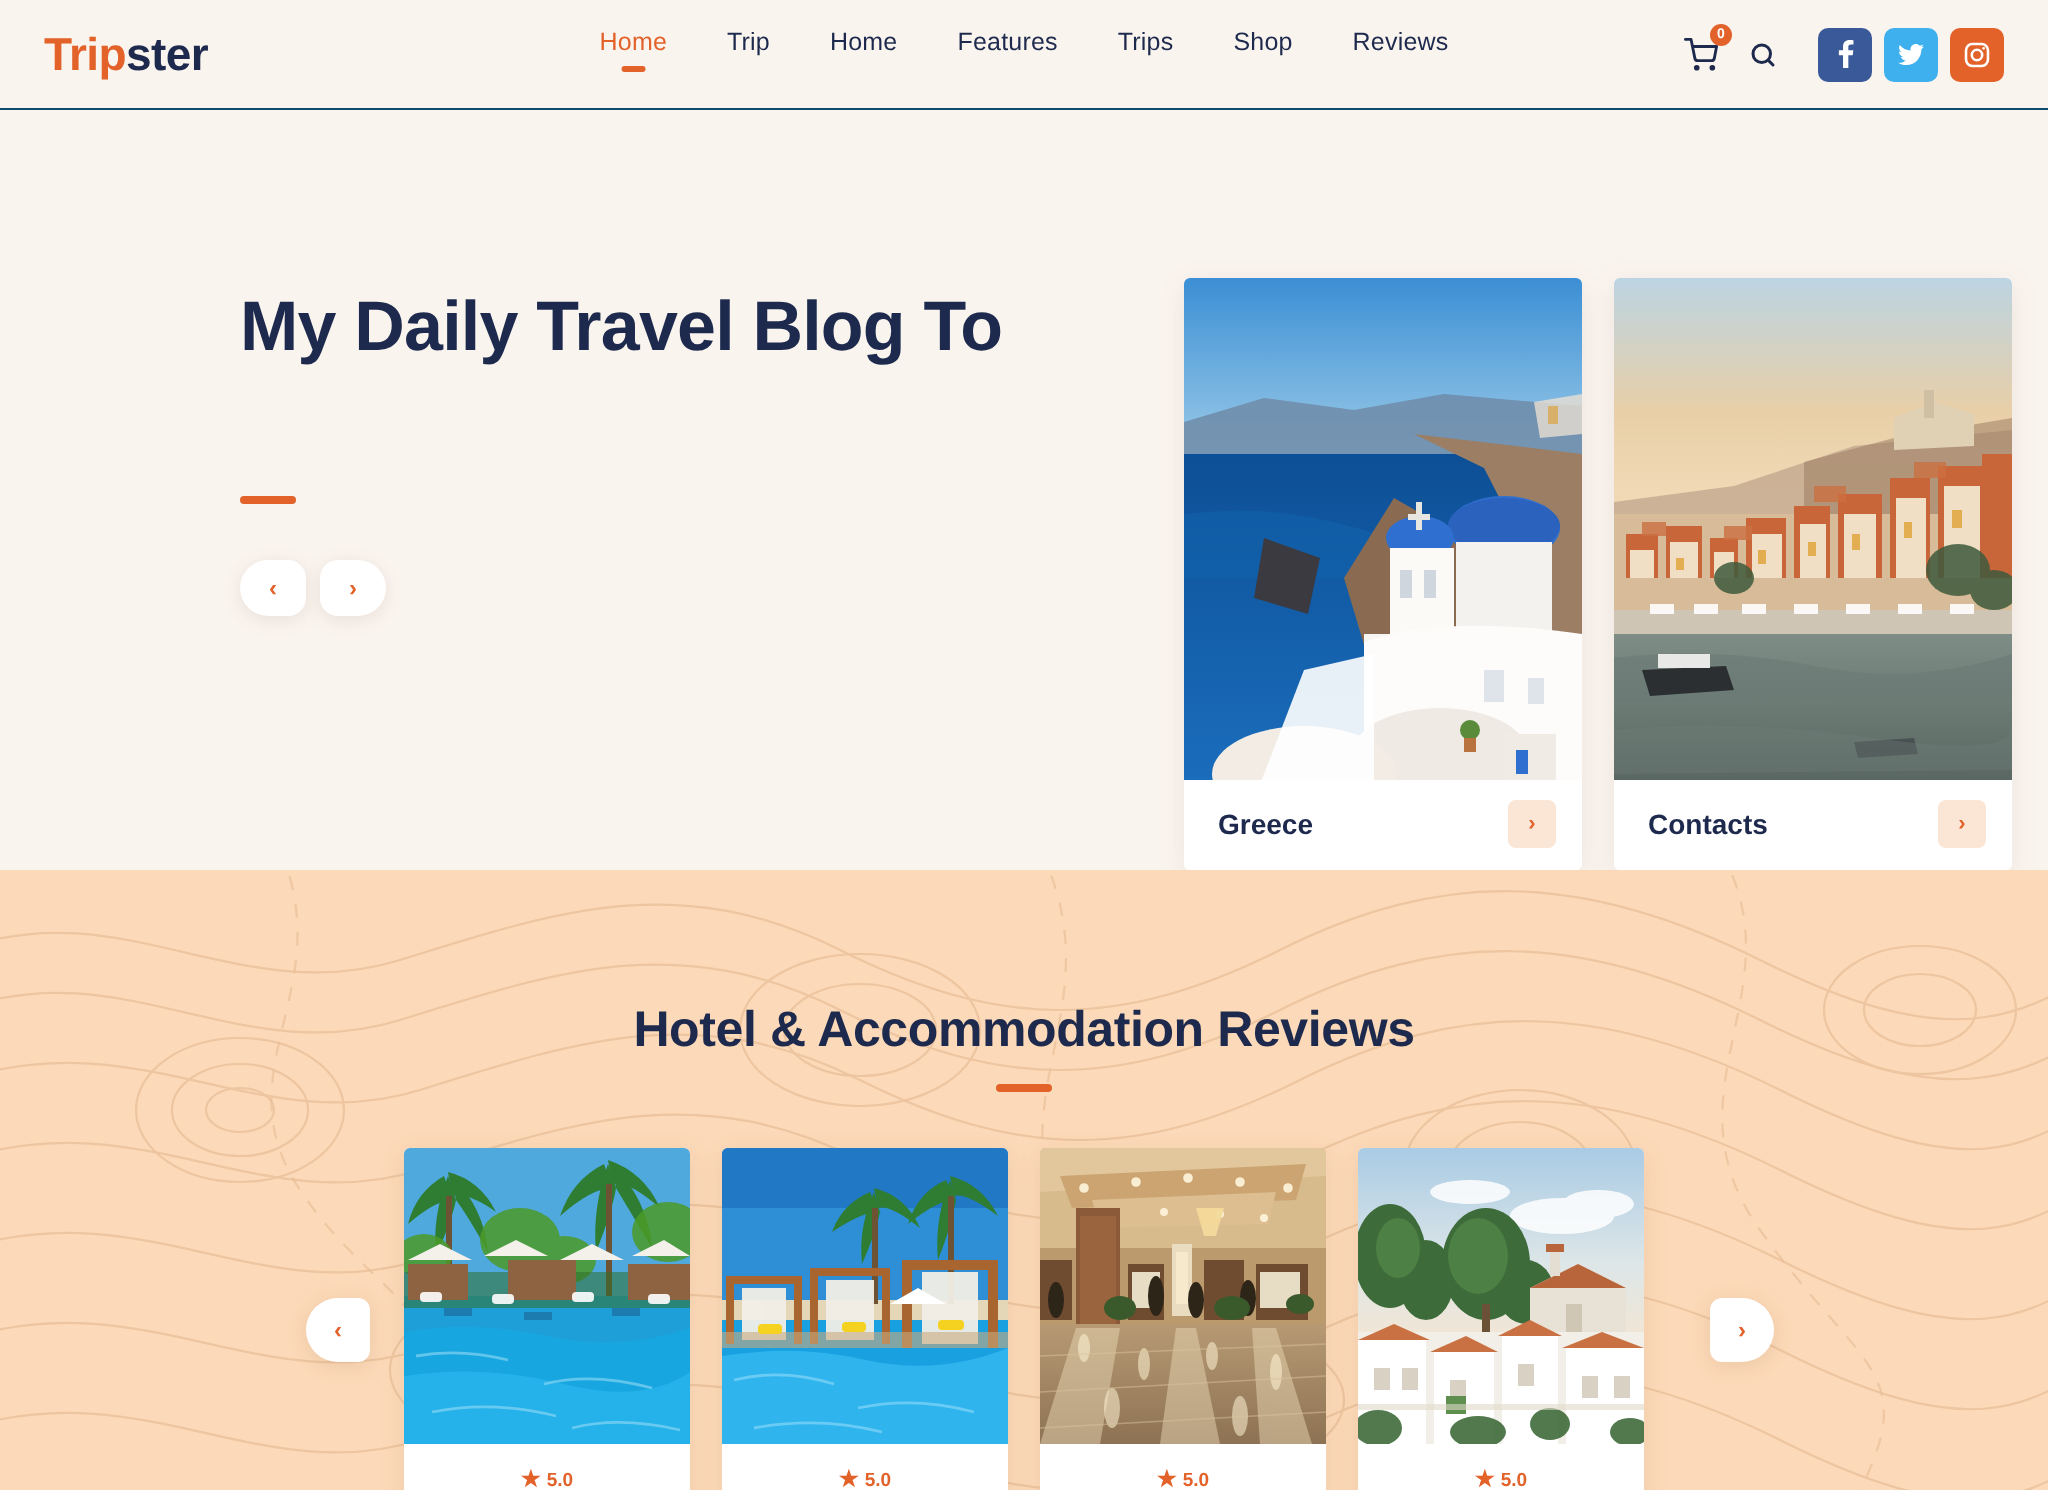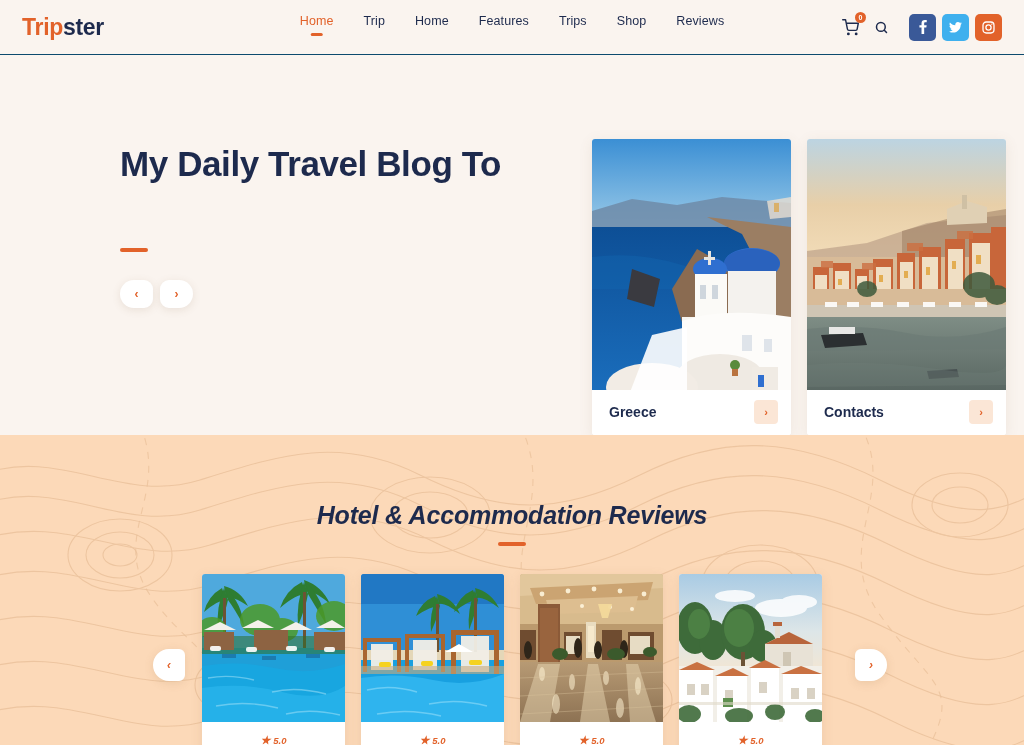--- a/index.html
+++ b/index.html
@@ -90,21 +90,21 @@
   .dest-name { font-size:14px; font-weight:bold; color:#1d2a4d; }
   .dest-go {
     margin-left:auto; width:24px; height:24px; border-radius:4px;
     background:#fbe6d6; color:#e2622a; font-size:11px; font-weight:bold;
     display:flex; align-items:center; justify-content:center; cursor:pointer;
   }
 
   
   .reviews {
     position:absolute; left:0; top:435px; width:1024px; height:310px;
-    background:#fcd9b8; overflow:hidden;font-style:italic;
+    background:#fcd9b8; overflow:hidden;
   }
   .topo { position:absolute; inset:0; opacity:.55; }
   .rev-title {
     position:relative; text-align:center; padding-top:66px;
     font-size:25px; font-weight:bold; color:#1d2a4d; letter-spacing:-0.2px;
   }
   .rev-rule { width:28px; height:4px; background:#e2622a; border-radius:2px; margin:12px auto 0; }
 
   .cards {
     position:relative; display:flex; gap:16px; justify-content:center;

